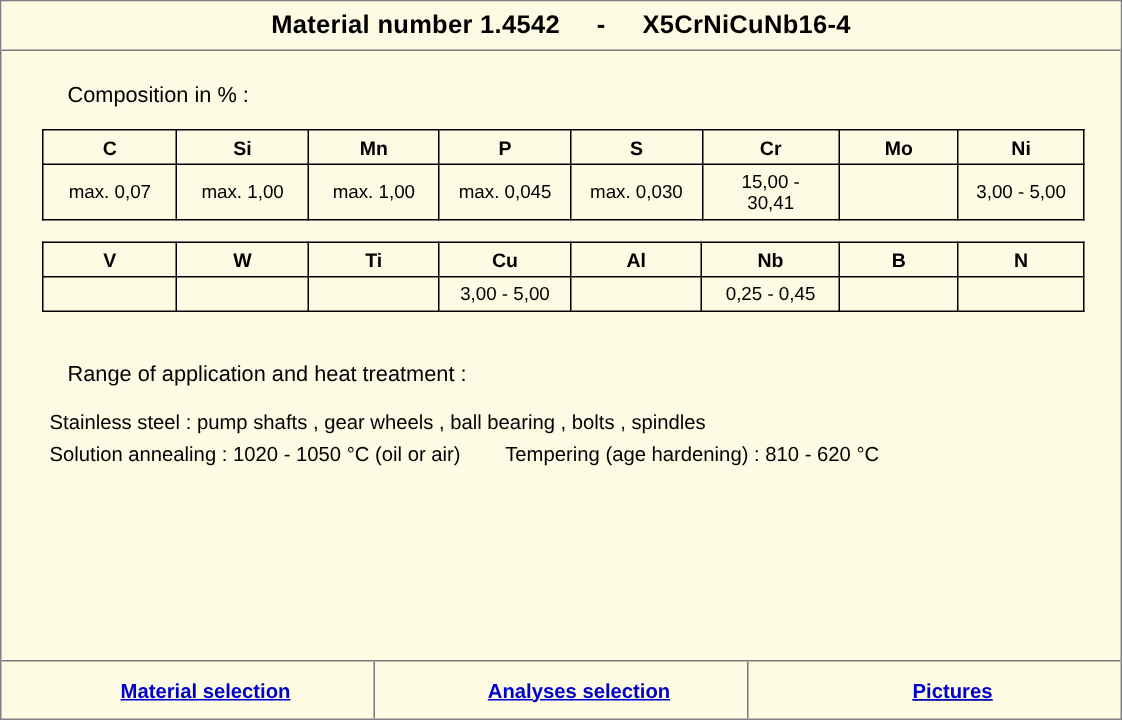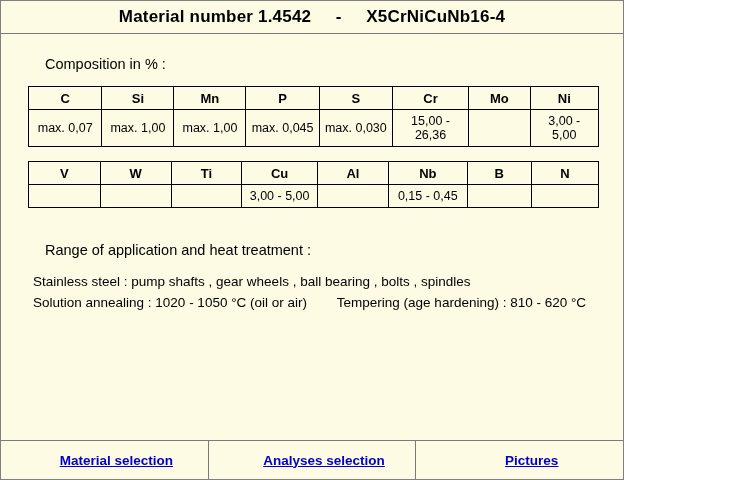--- a/index.html
+++ b/index.html
@@ -8,21 +8,21 @@
   }
   body {
     width: 748px;
     height: 480px;
     background: #ffffff;
     font-family: "Liberation Sans", sans-serif;
     overflow: hidden;
   }
   .page {
     position: relative;
-    width: 624px;
+    width: 748px;
     height: 480px;
     box-sizing: border-box;
     background: #fdfbe4;
     border: 1px solid #808080;
   }
   .title-bar {
     height: 32px;
     background: #fdfbe4;
     border-bottom: 1px solid #7a7a7a;
     display: flex;
@@ -159,21 +159,21 @@
         <th>Mo</th>
         <th>Ni</th>
       </tr>
       <tr>
         <td>max. 0,07</td>
         <td>max. 1,00</td>
         <td>max. 1,00</td>
         <td>max. 0,045</td>
         <td>max. 0,030</td>
         <td class="two-line">15,00 -
-26,36</td>
+30,41</td>
         <td></td>
         <td>3,00 - 5,00</td>
       </tr>
     </tbody>
       </table>
 
     <table class="comp">
       <colgroup>
         <col style="width:90px">
           <col style="width:88px">
@@ -194,21 +194,21 @@
         <th>Nb</th>
         <th>B</th>
         <th>N</th>
       </tr>
       <tr>
         <td style="height:22px"></td>
         <td style="height:22px"></td>
         <td style="height:22px"></td>
         <td style="height:22px">3,00 - 5,00</td>
         <td style="height:22px"></td>
-        <td style="height:22px">0,15 - 0,45</td>
+        <td style="height:22px">0,25 - 0,45</td>
         <td style="height:22px"></td>
         <td style="height:22px"></td>
       </tr>
     </tbody>
       </table>
 
     <div class="section-heading heading-range">Range of application and heat treatment :</div>
 
     <div class="body-text">Stainless steel : pump shafts , gear wheels , ball bearing , bolts , spindles</div>
     <div class="body-text" style="margin-top:0">Solution annealing : 1020 - 1050 °C (oil or air)        Tempering (age hardening) : 810 - 620 °C</div>

